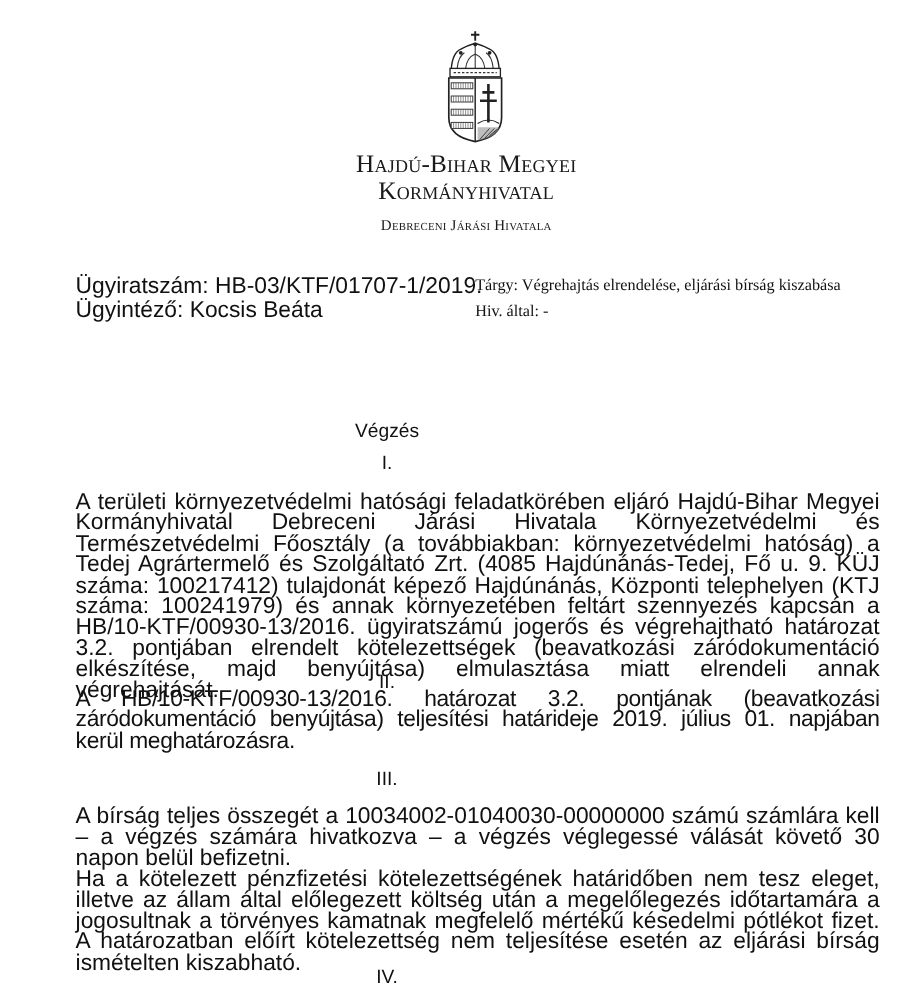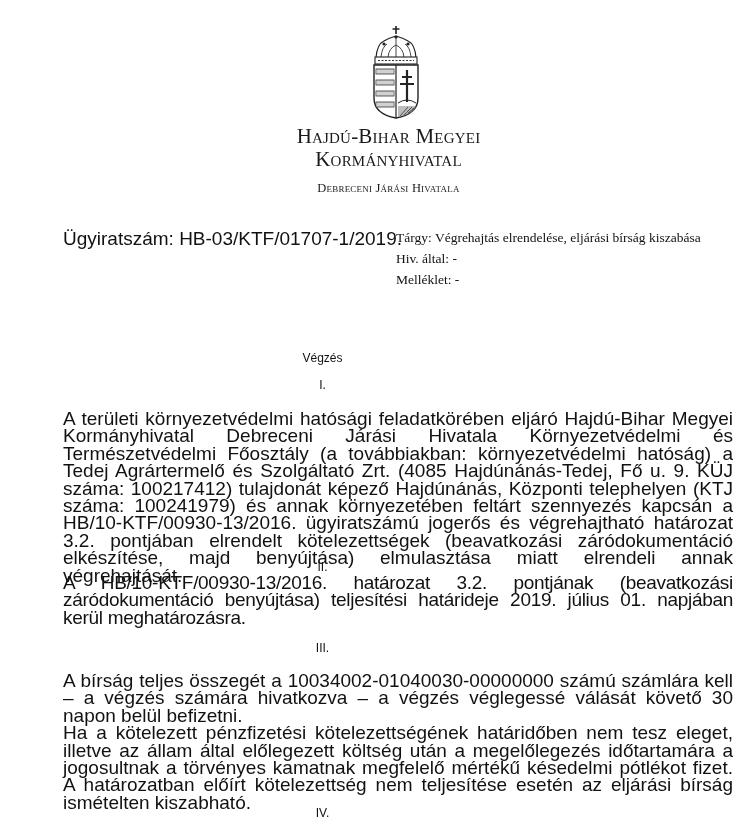--- a/index.html
+++ b/index.html
@@ -14,21 +14,21 @@
   }
   .org-line1 { top: 124px; font-size: 21px; left: 14px; }
   .org-line2 { top: 147px; font-size: 21px; left: 14px; }
   .sc { font-variant: small-caps; }
   .org-dept { top: 181px; font-size: 12.5px; left: 14px; }
 
   .meta-left { position: absolute; left: 63px; top: 229px; font-size: 19px; line-height: 20px; }
   .meta-right { position: absolute; left: 396px; top: 229px; width: 330px; font-size: 13.5px; line-height: 17px; }
   .meta-right .row { margin-bottom: 4px; font-family: Liberation Serif, serif; }
 
-  .center-h { position: absolute; left: 0; width: 645px; text-align: center; font-size: 12px; }
+  .center-h { position: absolute; left: 0; width: 645px; text-align: center; font-size: 16px; }
   .para {
     position: absolute; left: 63px; width: 670px; font-size: 19px; line-height: 17.4px;
     text-align: justify; margin: 0;
   }
   .para p { margin: 0; text-align: justify; text-align-last: left; }
   .para.condensed { letter-spacing: -0.3px; }
 </style>
 </head>
 <body>
 
@@ -71,33 +71,33 @@
   <div class="org-name org-line1 sc">Hajdú-Bihar Megyei</div>
   <div class="org-name org-line2 sc">Kormányhivatal</div>
   <div class="org-name org-dept sc">Debreceni Járási Hivatala</div>
 </div>
 
 <div class="meta-left">
   <div>
     <span>Ügyiratszám:</span>
     <span>HB-03/KTF/01707-1/2019.</span>
   </div>
+  <div>
+    <span>Ügyintéző:</span>
+    <span>Kocsis Beáta</span>
+  </div>
 </div>
 
 <div class="meta-right">
   <div class="row">
     <span>Tárgy:</span>
     <span>Végrehajtás elrendelése, eljárási bírság kiszabása</span>
   </div>
   <div class="row">
     <span>Hiv. által:</span>
-    <span>-</span>
-  </div>
-  <div class="row">
-    <span>Melléklet:</span>
     <span>-</span>
   </div>
 </div>
 
 <div class="center-h" style="top:351px;">Végzés</div>
 
 <div class="center-h" style="top:378px;">I.</div>
 <div class="para" style="top:410px;">
   <p>A területi környezetvédelmi hatósági feladatkörében eljáró Hajdú-Bihar Megyei Kormányhivatal Debreceni Járási Hivatala Környezetvédelmi és Természetvédelmi Főosztály (a továbbiakban: környezetvédelmi hatóság) a Tedej Agrártermelő és Szolgáltató Zrt. (4085 Hajdúnánás-Tedej, Fő u. 9. KÜJ száma: 100217412) tulajdonát képező Hajdúnánás, Központi telephelyen (KTJ száma: 100241979) és annak környezetében feltárt szennyezés kapcsán a HB/10-KTF/00930-13/2016. ügyiratszámú jogerős és végrehajtható határozat 3.2. pontjában elrendelt kötelezettségek (beavatkozási záródokumentáció elkészítése, majd benyújtása) elmulasztása miatt elrendeli annak végrehajtását.</p>
 </div>

